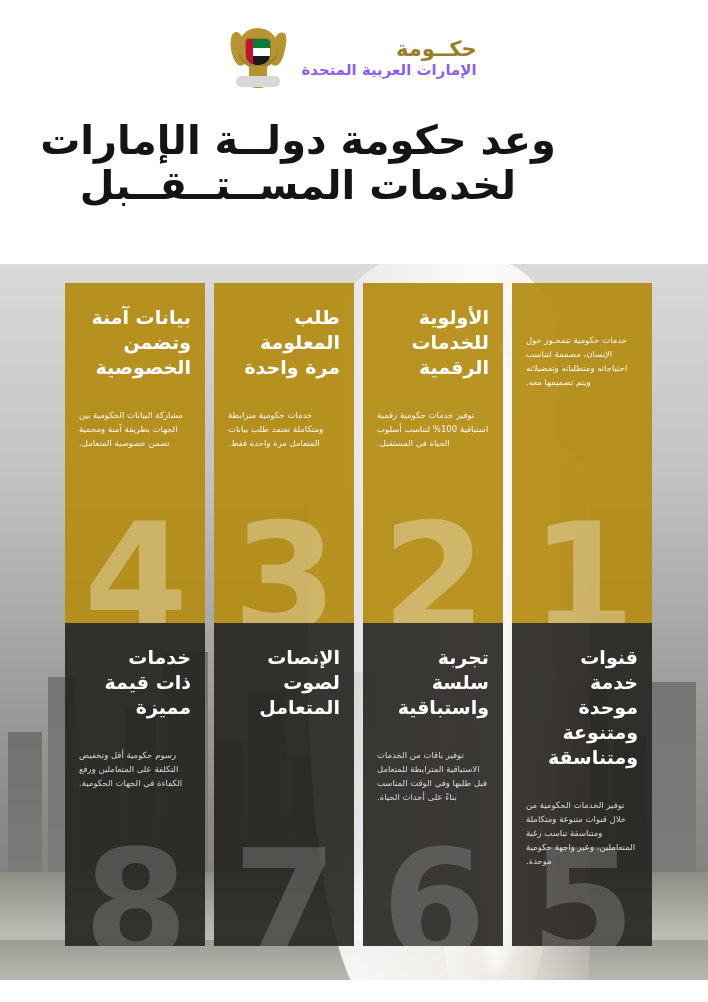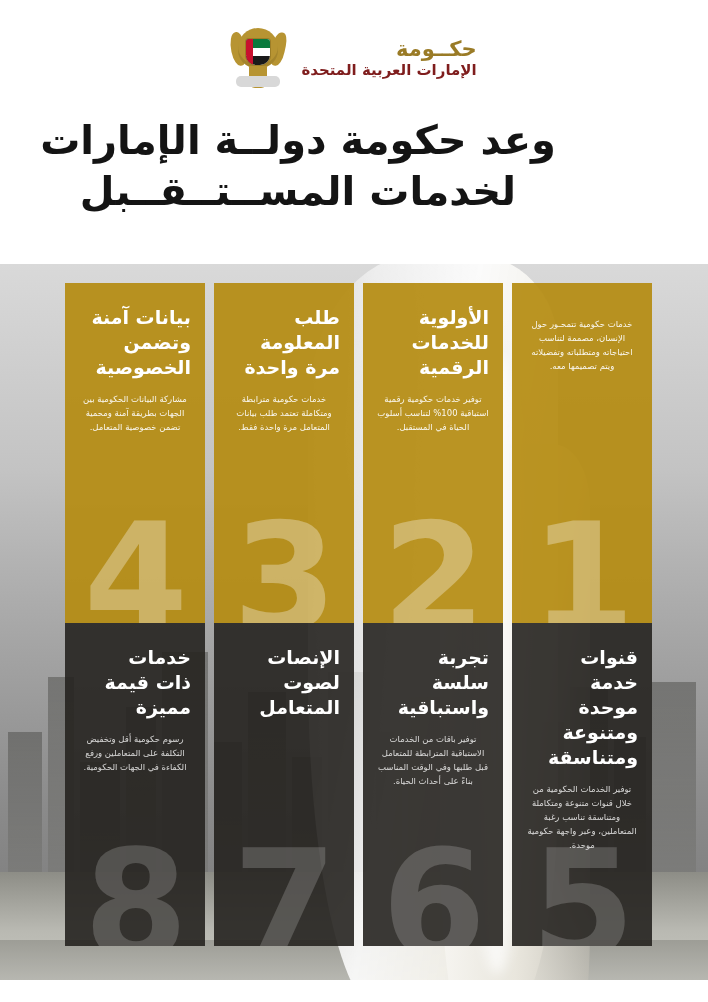--- a/index.html
+++ b/index.html
@@ -113,40 +113,40 @@
   }
   .wordmark .w1 {
     font-size: 21px;
     font-weight: bold;
     letter-spacing: 1px;
     color: #9a7b26;
   }
   .wordmark .w2 {
     font-size: 15px;
     font-weight: bold;
-    color: #7f1d1d;
+    color: #8b5cf6;
     margin-top: 2px;
   }
 
   .title-block {
     position: absolute;
     top: 118px;
     left: 0;
     width: 596px;
     text-align: center;
     color: #141414;
     font-weight: bold;
     line-height: 1.12;
   }
   .title-line {
     font-size: 40px;
     letter-spacing: 1px;
     white-space: nowrap;
   }
-  .title-line.l2 { margin-top: 6px; }
+  .title-line.l2 { margin-top: 0; }
 
   
   .photo {
     position: absolute;
     top: 264px;
     left: 0;
     width: 708px;
     height: 738px;
     overflow: hidden;
     background: #6f6f6c;
@@ -243,24 +243,24 @@
 
   .card-title {
     font-size: 19px;
     font-weight: bold;
     line-height: 1.32;
     text-align: right;
     color: #ffffff;
     white-space: pre-line;
   }
   .card-body {
-    margin-top: 12px;
+    margin-top: 28px;
     font-size: 8.5px;
     line-height: 1.65;
-    text-align: center;
+    text-align: left;
     color: rgba(255,255,255,0.92);
   }
   .card.dark .card-body { color: rgba(255,255,255,0.80); }
 
   .card-num {
     position: absolute;
     left: 0;
     right: 0;
     bottom: -30px;
     text-align: center;

